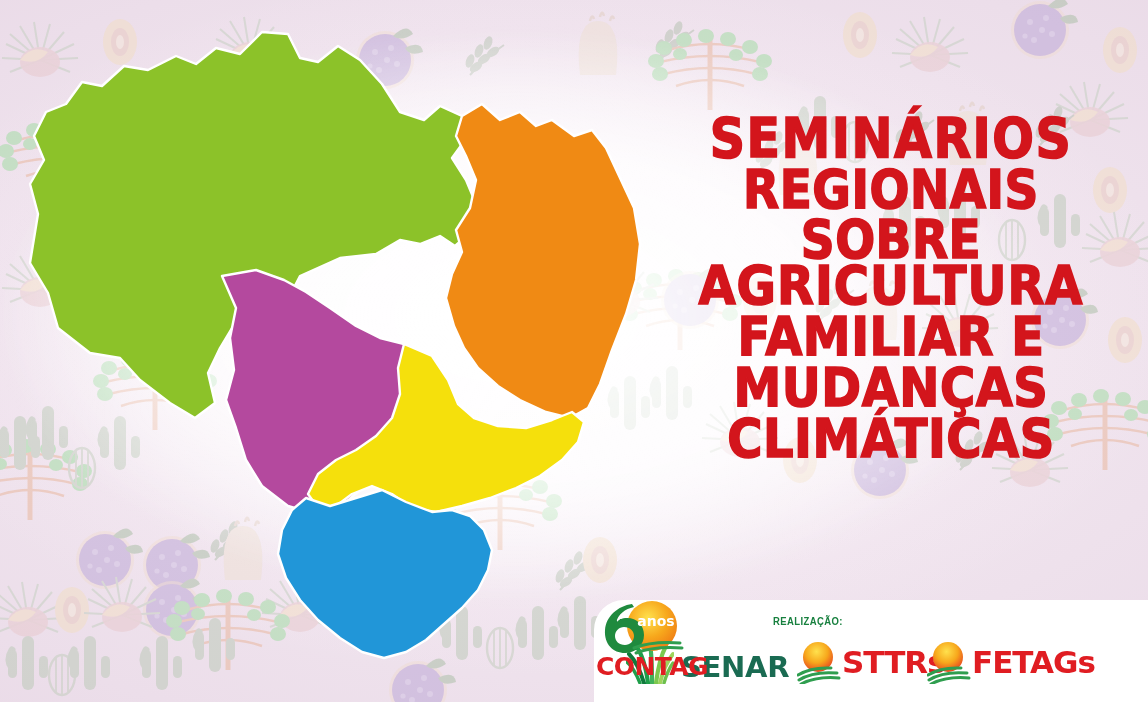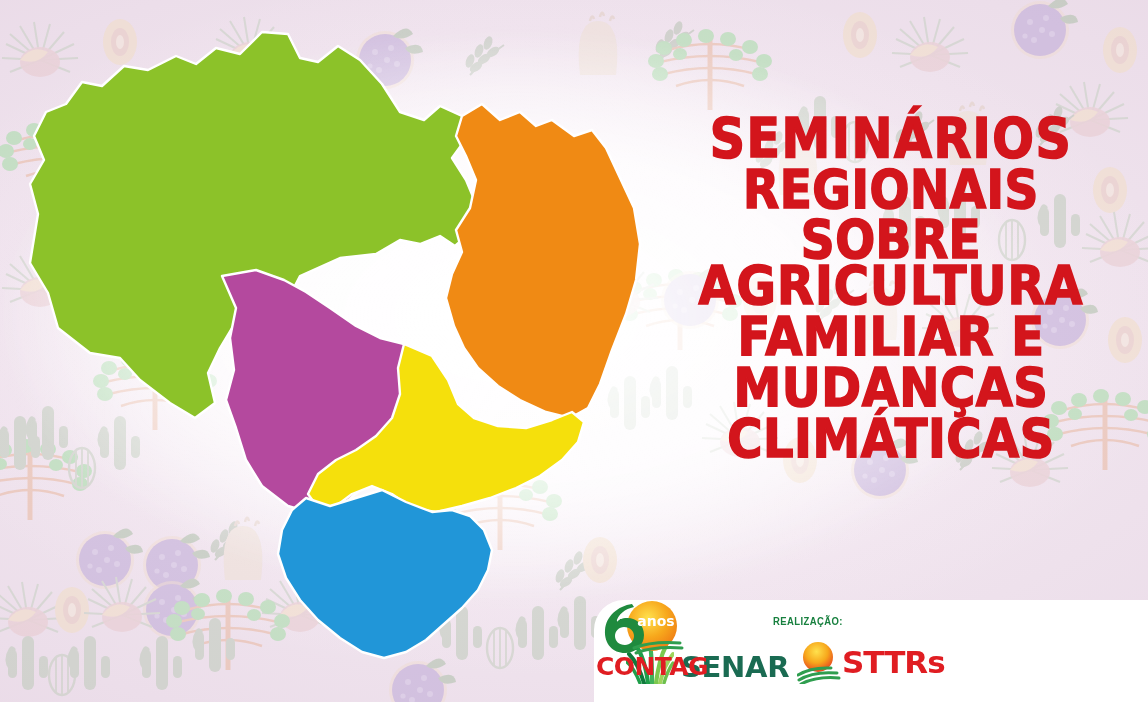--- a/index.html
+++ b/index.html
@@ -376,20 +376,40 @@
             <g stroke="#2f9e4f" stroke-width="3" fill="none" stroke-linecap="round">
               <path d="M2,40 Q16,31 40,33"></path>
               <path d="M1,35 Q14,27 34,28"></path>
               <path d="M4,44 Q20,36 42,38"></path>
             </g>
           </svg>
         </span>
         <span class="red-word">STTRs</span>
       </div>
 
+      <div class="logo logo-fetags">
+        <span class="sun-mark">
+          <svg viewBox="0 0 44 44" xmlns="http://www.w3.org/2000/svg">
+            <defs>
+              <radialGradient id="sunB" cx="45%" cy="32%" r="68%">
+                <stop offset="0%" stop-color="#ffe14d"></stop>
+                <stop offset="55%" stop-color="#f7a81c"></stop>
+                <stop offset="100%" stop-color="#e8481f"></stop>
+              </radialGradient>
+            </defs>
+            <circle cx="21" cy="17" r="15" fill="url(#sunB)"></circle>
+            <g stroke="#2f9e4f" stroke-width="3" fill="none" stroke-linecap="round">
+              <path d="M2,40 Q16,31 40,33"></path>
+              <path d="M1,35 Q14,27 34,28"></path>
+              <path d="M4,44 Q20,36 42,38"></path>
+            </g>
+          </svg>
+        </span>
+        <span class="red-word">FETAGs</span>
+      </div>
 
       <div class="logo-contag">
         <span class="contag-mark">
           <svg viewBox="0 0 96 56" xmlns="http://www.w3.org/2000/svg">
             <defs>
               <radialGradient id="sunC" cx="42%" cy="34%" r="70%">
                 <stop offset="0%" stop-color="#ffe14d"></stop>
                 <stop offset="55%" stop-color="#f7a81c"></stop>
                 <stop offset="100%" stop-color="#ef7c14"></stop>
               </radialGradient>

